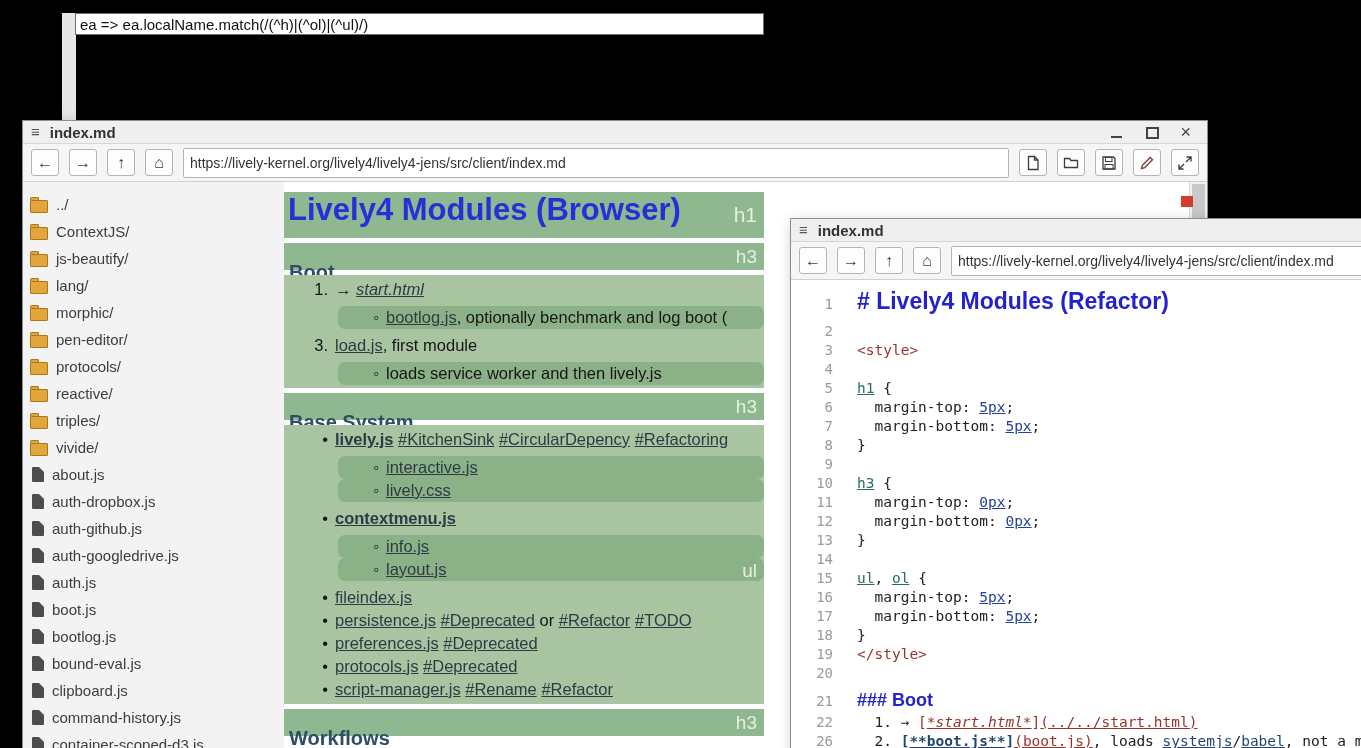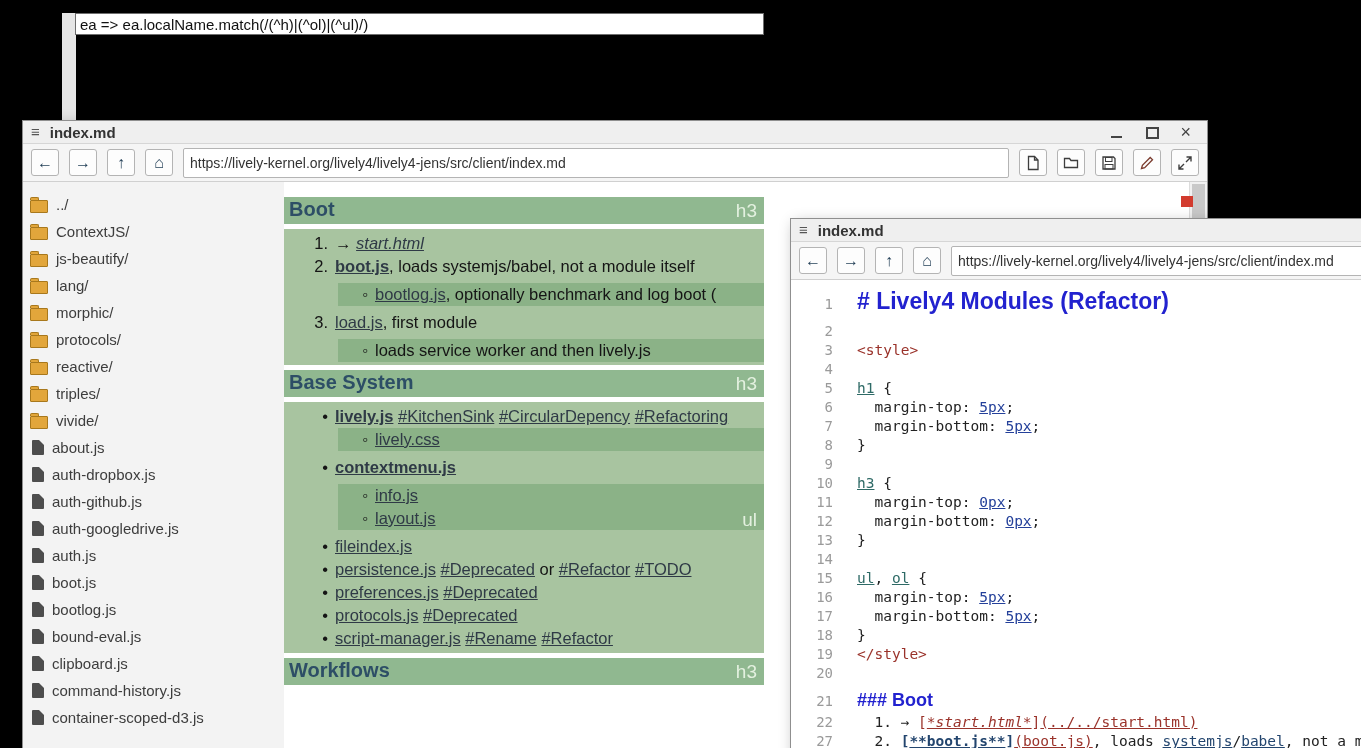--- a/index.html
+++ b/index.html
@@ -47,26 +47,26 @@
   .ficon.file::before{content:"";position:absolute;top:0;right:0;width:0;height:0;
                       border-top:5px solid #f3f3f3;border-left:5px solid transparent;}
   .fname{white-space:nowrap;}
 
   
   .mdarea{flex:1;background:#fff;padding:10px 0 0 0;overflow:hidden;margin-right:17px;}
   .md-h1,.md-h3{position:relative;width:480px;}
   .md-h1{height:46px;background:#90b890;margin-bottom:5px;}
   .md-h1 .md-txt{position:absolute;left:4px;top:0;font-size:31px;font-weight:700;color:#2531d8;white-space:nowrap;z-index:2;}
   .md-h3{height:27px;background:#90b890;margin:5px 0;}
-  .md-h3 .md-txt{position:absolute;left:5px;top:1px;font-size:20px;font-weight:700;color:#2d4e66;white-space:nowrap;}
+  .md-h3 .md-txt{position:absolute;left:5px;top:18px;font-size:20px;font-weight:700;color:#2d4e66;white-space:nowrap;}
   .md-list{position:relative;width:480px;background:#a8c4a0;margin:5px 0;padding:3px 0;}
   .md-row{position:relative;display:block;height:23px;line-height:23px;font-size:16.5px;color:#151515;
           white-space:nowrap;padding-left:20px;}
   .md-row .marker{display:inline-block;width:24px;text-align:right;margin-right:7px;}
-  .md-row.nested{margin-left:54px;background:#8bb287;padding-left:6px;}
+  .md-row.nested{margin-left:54px;background:#8bb287;padding-left:17px;border-radius:7px;}
   .md-row.clip{overflow:hidden;}
   .md-row.mt{margin-top:5px;}
   .md-row.mb{margin-bottom:5px;}
   .seg.lnk{color:#2f3a46;text-decoration:underline;cursor:pointer;}
   .seg.b{font-weight:700;}
   .seg.i{font-style:italic;}
   .seg.u{text-decoration:underline;}
   .tag-label{position:absolute;right:7px;top:50%;transform:translateY(-50%);font-size:19px;
              color:rgba(232,243,228,0.95);z-index:1;}
   .md-h1 .tag-label{font-size:21px;}
@@ -176,20 +176,24 @@
             <div class="fitem">
               <span class="ficon folder"></span>
               <span class="fname">lang/</span>
             </div>
             <div class="fitem">
               <span class="ficon folder"></span>
               <span class="fname">morphic/</span>
             </div>
             <div class="fitem">
               <span class="ficon folder"></span>
+              <span class="fname">pen-editor/</span>
+            </div>
+            <div class="fitem">
+              <span class="ficon folder"></span>
               <span class="fname">protocols/</span>
             </div>
             <div class="fitem">
               <span class="ficon folder"></span>
               <span class="fname">reactive/</span>
             </div>
             <div class="fitem">
               <span class="ficon folder"></span>
               <span class="fname">triples/</span>
             </div>
@@ -238,37 +242,41 @@
               <span class="fname">command-history.js</span>
             </div>
             <div class="fitem">
               <span class="ficon file"></span>
               <span class="fname">container-scoped-d3.js</span>
             </div>
           </div>
       </div>
       <div class="mdarea">
         <div>
+            <div class="md-h1">
+              <span class="md-txt">Lively4 Modules (Browser)</span>
+              <span class="tag-label">h1</span>
+            </div>
             <div class="md-h3">
               <span class="md-txt">Boot</span>
               <span class="tag-label">h3</span>
             </div>
             <div class="md-list">
               <div class="md-row"><span class="marker">1.</span><span class="seg">→ </span><span class="seg lnk i">start.html</span></div>
-              <div class="md-row"><span class="marker">2.</span><span class="seg lnk b">boot.js</span><span class="seg">, loads systemjs/babel, not a module itself</span></div>
               <div class="md-row nested mt mb clip"><span class="marker">◦</span><span class="seg lnk">bootlog.js</span><span class="seg">, optionally benchmark and log boot (</span></div>
               <div class="md-row"><span class="marker">3.</span><span class="seg lnk">load.js</span><span class="seg">, first module</span></div>
               <div class="md-row nested mt"><span class="marker">◦</span><span class="seg">loads service worker and then lively.js</span></div>
             </div>
             <div class="md-h3">
               <span class="md-txt">Base System</span>
               <span class="tag-label">h3</span>
             </div>
             <div class="md-list">
               <div class="md-row clip"><span class="marker">•</span><span class="seg lnk b">lively.js</span><span class="seg"> </span><span class="seg lnk">#KitchenSink</span><span class="seg"> </span><span class="seg lnk">#CircularDepency</span><span class="seg"> </span><span class="seg lnk">#Refactoring</span></div>
+              <div class="md-row nested mt"><span class="marker">◦</span><span class="seg lnk">interactive.js</span></div>
               <div class="md-row nested mb"><span class="marker">◦</span><span class="seg lnk">lively.css</span></div>
               <div class="md-row"><span class="marker">•</span><span class="seg lnk b">contextmenu.js</span></div>
               <div class="md-row nested mt"><span class="marker">◦</span><span class="seg lnk">info.js</span></div>
               <div class="md-row nested mb"><span class="marker">◦</span><span class="seg lnk">layout.js</span><span class="tag-label">ul</span></div>
               <div class="md-row"><span class="marker">•</span><span class="seg lnk">fileindex.js</span></div>
               <div class="md-row"><span class="marker">•</span><span class="seg lnk">persistence.js</span><span class="seg"> </span><span class="seg lnk">#Deprecated</span><span class="seg"> or </span><span class="seg lnk">#Refactor</span><span class="seg"> </span><span class="seg lnk">#TODO</span></div>
               <div class="md-row"><span class="marker">•</span><span class="seg lnk">preferences.js</span><span class="seg"> </span><span class="seg lnk">#Deprecated</span></div>
               <div class="md-row"><span class="marker">•</span><span class="seg lnk">protocols.js</span><span class="seg"> </span><span class="seg lnk">#Deprecated</span></div>
               <div class="md-row"><span class="marker">•</span><span class="seg lnk">script-manager.js</span><span class="seg"> </span><span class="seg lnk">#Rename</span><span class="seg"> </span><span class="seg lnk">#Refactor</span></div>
             </div>
@@ -381,19 +389,19 @@
         </div>
         <div class="cm-line h3line">
           <span class="cm-gutter">21</span>
           <span class="cm-content"><span class="seg">### Boot</span></span>
         </div>
         <div class="cm-line">
           <span class="cm-gutter">22</span>
           <span class="cm-content"><span class="seg">  1. → </span><span class="seg c-maroon">[</span><span class="seg c-maroon i u">*start.html*</span><span class="seg c-maroon">]</span><span class="seg c-maroon u">(../../start.html)</span></span>
         </div>
         <div class="cm-line">
-          <span class="cm-gutter">27</span>
+          <span class="cm-gutter">26</span>
           <span class="cm-content"><span class="seg">  2. </span><span class="seg c-navy b">[</span><span class="seg c-navy b u">**boot.js**</span><span class="seg c-navy b">]</span><span class="seg c-maroon u">(boot.js)</span><span class="seg">, loads </span><span class="seg c-navy u">systemjs</span><span class="seg">/</span><span class="seg c-navy u">babel</span><span class="seg">, not a module itself</span></span>
         </div>
       </div>
   </div>
 
 </div>
 
 </body></html>

